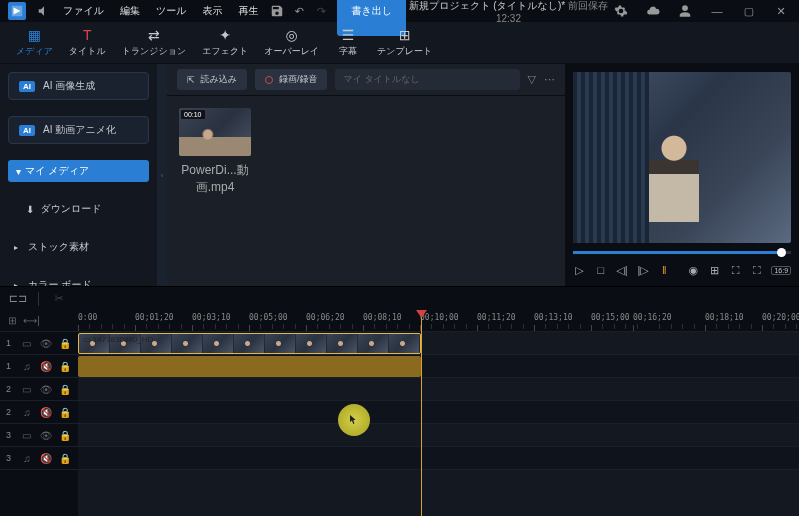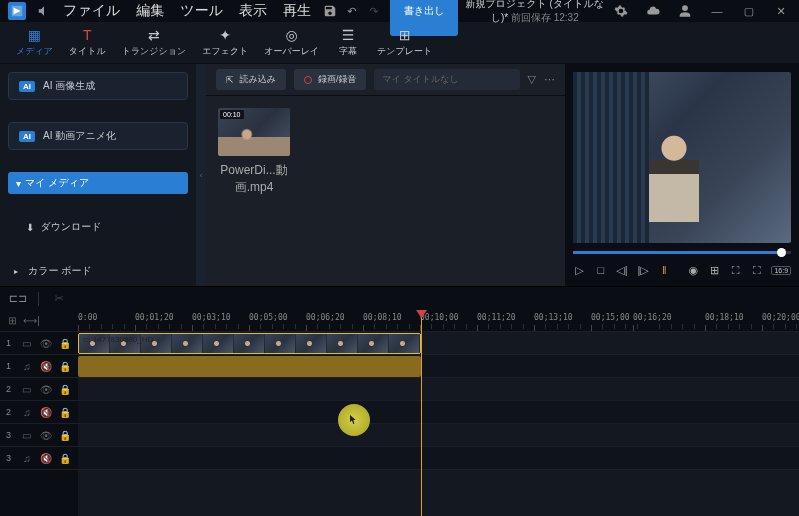--- a/index.html
+++ b/index.html
@@ -1,31 +1,31 @@
 <!DOCTYPE html>
 <html><head>
 <meta charset="utf-8">
 <style>
 *{margin:0;padding:0;box-sizing:border-box;font-family:"Hiragino Sans","Meiryo",sans-serif}
 body{background:#0a0e14;color:#c5c8ce;font-size:11px;overflow:hidden;width:799px;height:516px}
 .top-menu{height:22px;background:#0a0e14;display:flex;align-items:center;padding:0 8px;gap:2px}
 .logo{width:18px;height:18px;background:#2a7fd4;border-radius:2px;display:flex;align-items:center;justify-content:center;margin-right:6px}
-.menu-item{padding:2px 7px;font-size:14px;cursor:pointer;color:#ddd}
+.menu-item{padding:2px 7px;font-size:10px;cursor:pointer;color:#ddd}
 .menu-icon-btn{width:20px;height:18px;display:flex;align-items:center;justify-content:center;cursor:pointer;color:#999}
 .export-btn{background:#2a7fd4;color:#fff;padding:18px 14px;border-radius:3px;font-size:10px;margin-left:4px;cursor:pointer}
 .title-area{flex:1;text-align:center;font-size:10px;color:#888}
 .title-area .proj{color:#ccc}
 .right-icons{display:flex;gap:12px;align-items:center}
 .toolbar{height:42px;background:#131820;display:flex;align-items:center;padding:0 8px;border-bottom:1px solid #0a0e14}
 .tool-tab{display:flex;flex-direction:column;align-items:center;padding:4px 8px;cursor:pointer;gap:2px;min-width:42px}
 .tool-tab.active{color:#2a7fd4}
 .tool-tab .ico{height:16px;font-size:14px}
 .tool-tab .lbl{font-size:9px}
 .main-area{display:flex;height:222px}
-.sidebar{width:196px;background:#131820;padding:8px;display:flex;flex-direction:column;gap:22px;overflow:hidden}
+.sidebar{width:157px;background:#131820;padding:8px;display:flex;flex-direction:column;gap:16px;overflow:hidden}
 .ai-btn{background:#1a2230;border:1px solid #2a3548;border-radius:4px;padding:6px 10px;display:flex;align-items:center;gap:8px;font-size:10px;cursor:pointer}
 .ai-badge{background:#2a7fd4;color:#fff;font-size:8px;padding:1px 4px;border-radius:2px;font-weight:bold}
 .media-header{background:#2a7fd4;border-radius:3px;padding:4px 8px;font-size:10px;color:#fff;display:flex;align-items:center;gap:4px}
 .side-item{padding:4px 8px 4px 18px;font-size:10px;cursor:pointer;display:flex;align-items:center;gap:6px}
 .side-item.exp::before{content:"▸";font-size:8px;margin-left:-12px;margin-right:4px}
 .collapse-bar{width:10px;background:#1a2230;display:flex;align-items:center;justify-content:center;cursor:pointer;font-size:8px;color:#666}
 .media-panel{flex:1;background:#1a1f28;display:flex;flex-direction:column}
 .media-toolbar{height:32px;display:flex;align-items:center;padding:6px 10px;gap:8px;border-bottom:1px solid #0a0e14}
 .media-btn{background:#2a3240;border-radius:3px;padding:4px 10px;font-size:9px;display:flex;align-items:center;gap:6px;cursor:pointer}
 .media-btn.rec{background:#2a3240}
@@ -171,22 +171,22 @@
         <span>AI 動画アニメ化</span>
       </div>
     <div class="media-header">
         <span>▾</span>
         <span>マイ メディア</span>
       </div>
     <div class="side-item">
         <span>⬇</span>
         <span>ダウンロード</span>
       </div>
+    <div class="side-item exp">ストック素材</div>
     <div class="side-item exp">カラー ボード</div>
-    <div class="side-item exp">ストック素材</div>
     <div class="side-item exp">BGM</div>
 
   </div>
   <div class="collapse-bar">
       <span>‹</span>
     </div>
 
   <div class="media-panel">
     <div class="media-toolbar">
       <div class="media-btn">

